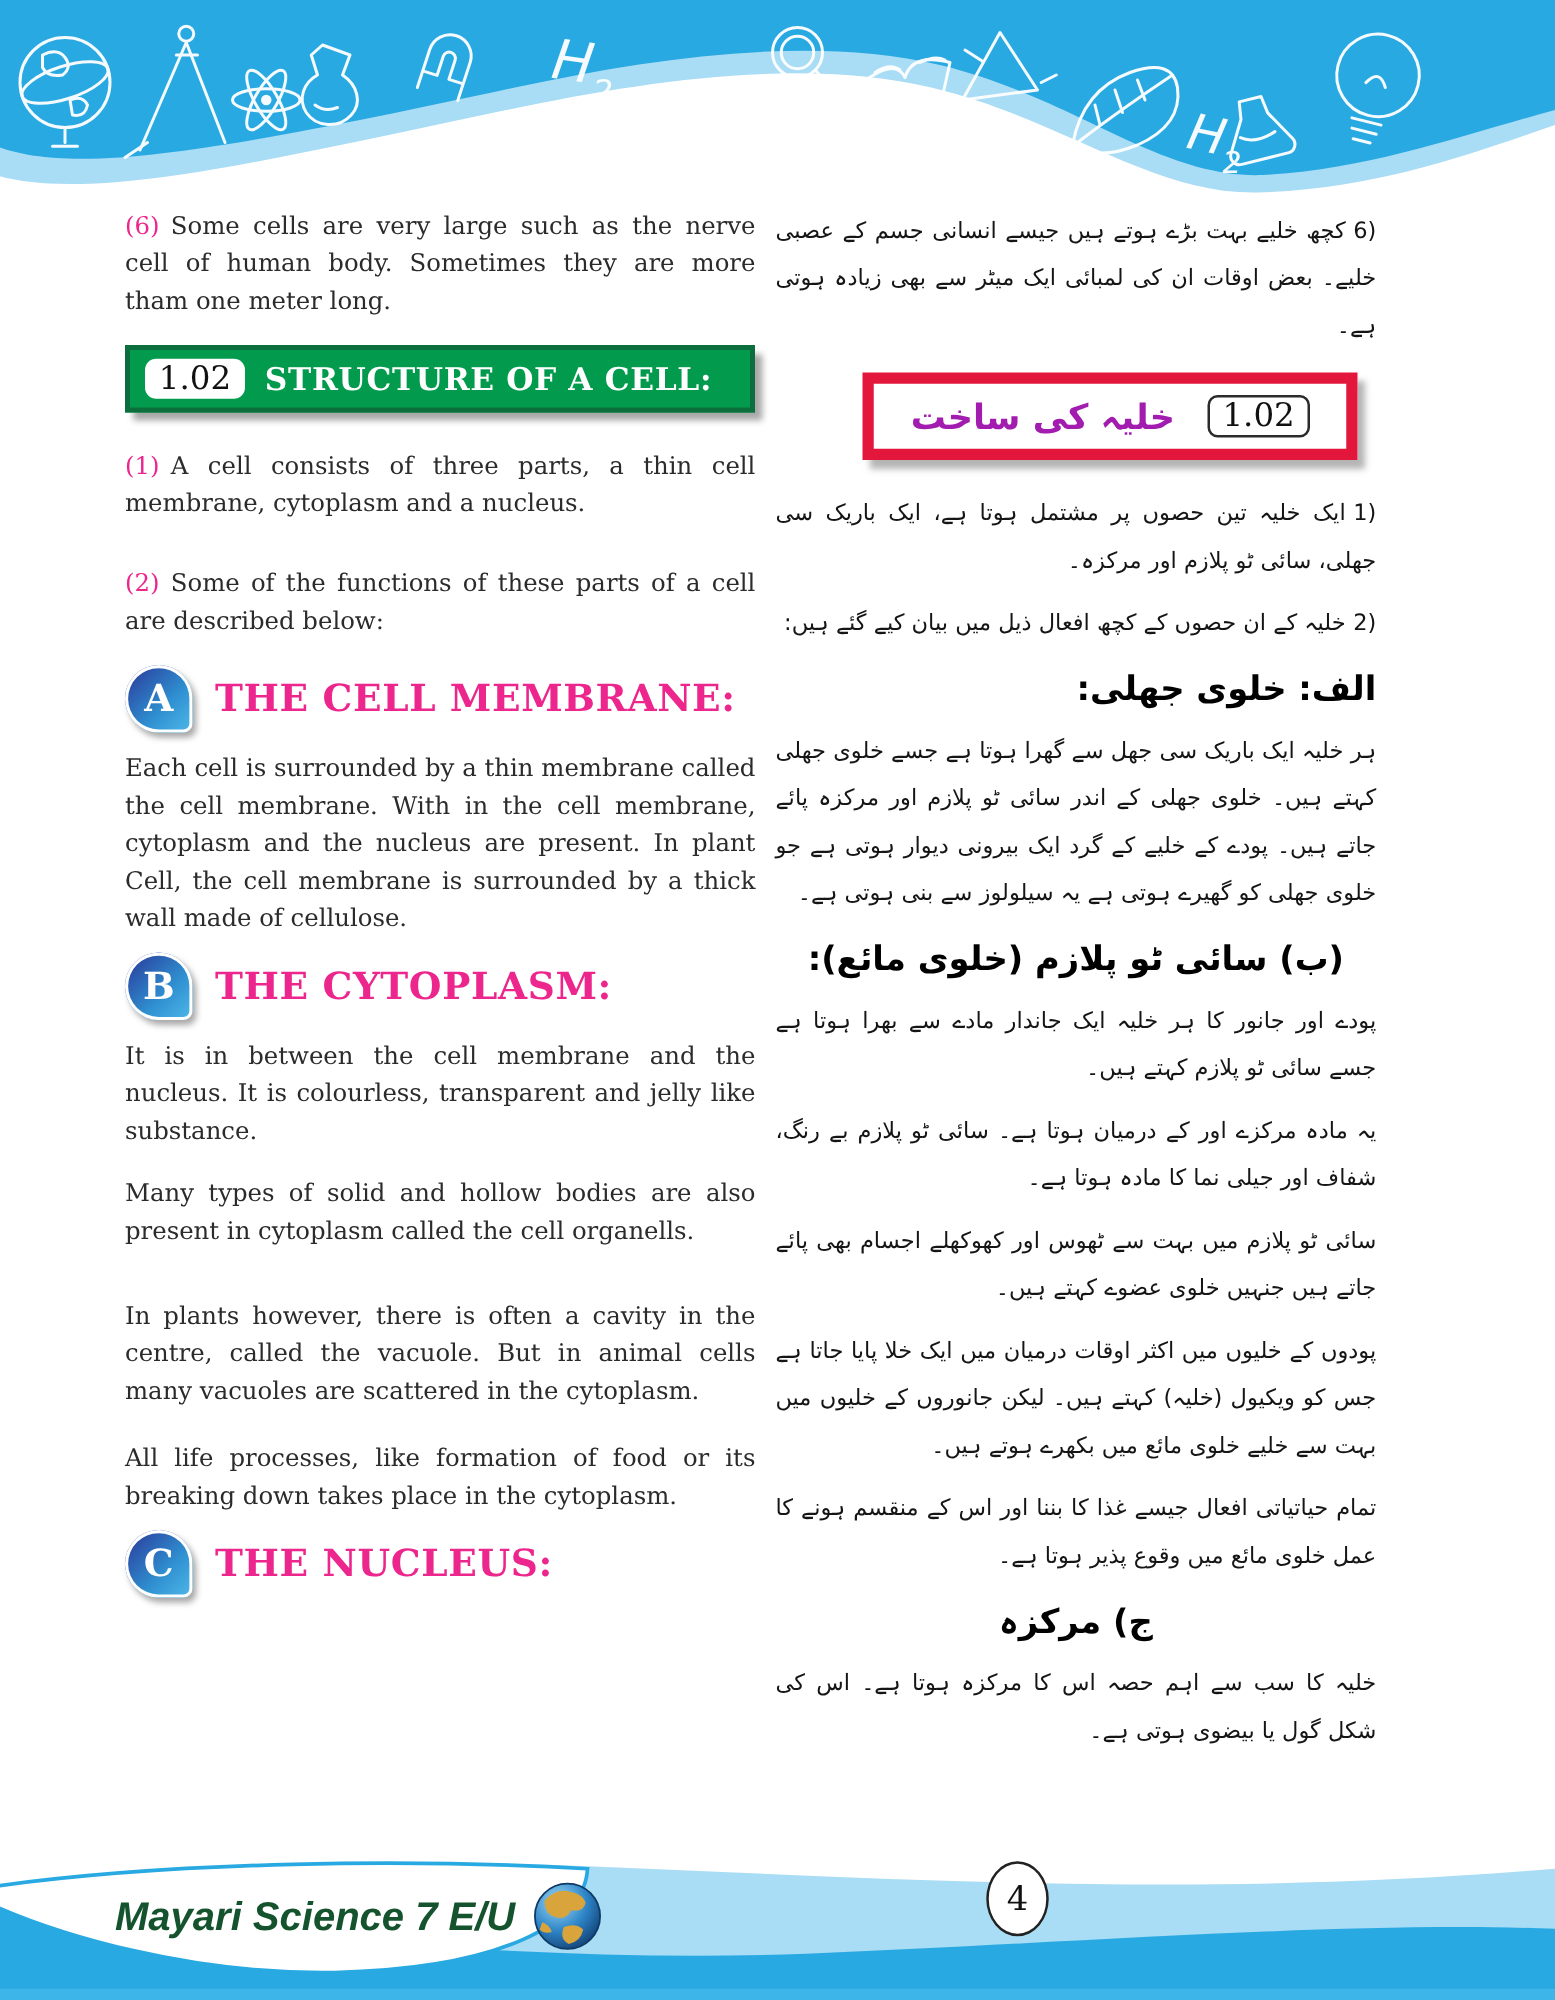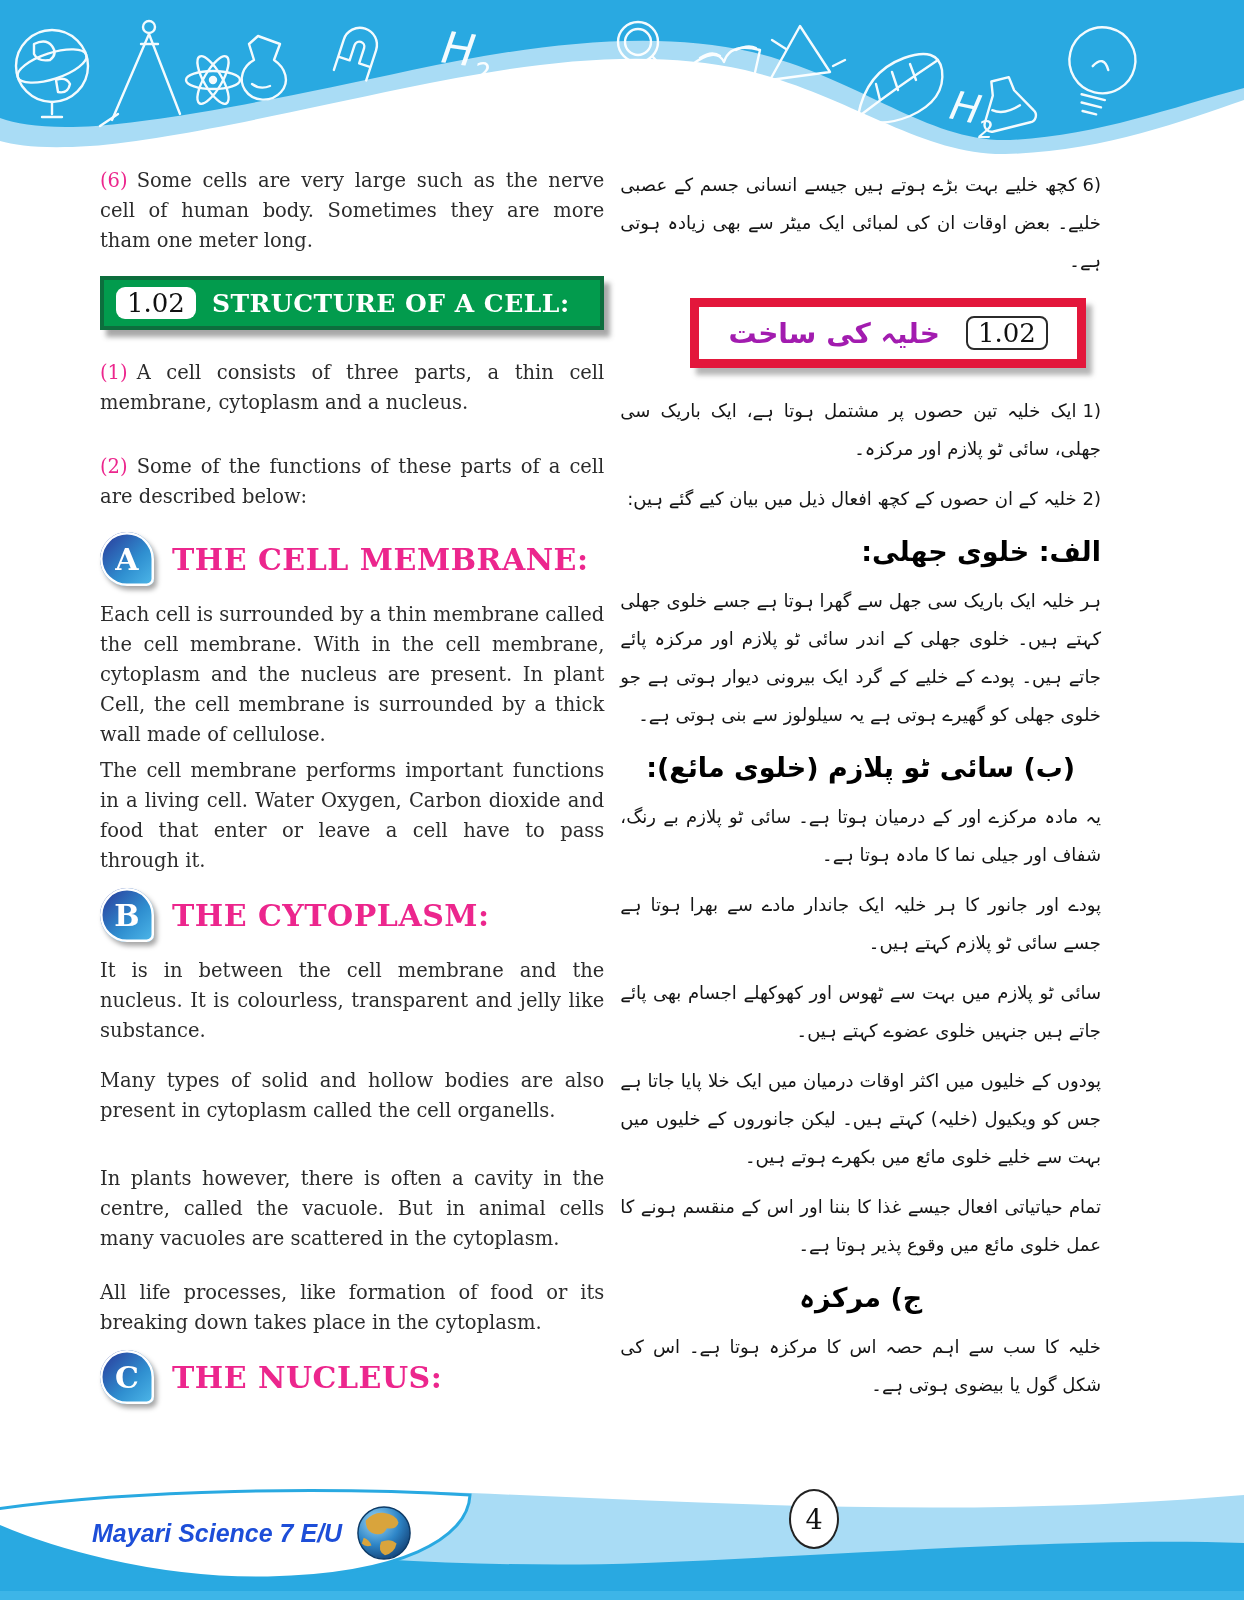--- a/index.html
+++ b/index.html
@@ -39,21 +39,21 @@
      border:9px solid #E3173B;background:#fff;box-shadow:6px 7px 5px rgba(90,90,90,.45);
      padding:9px 14px;margin:18px 15px 24px 70px;}
   .box-chip{border:2px solid #2b2b2b;border-radius:8px;padding:0 10px;
      font-family:"DejaVu Serif",serif;font-size:26px;color:#111;direction:ltr;}
   .box-title{font-size:28px;font-weight:bold;color:#a21caf;}
   
   .footer-svg{position:absolute;left:0;bottom:0;display:block;}
   .footer-brand{position:absolute;left:92px;top:1502px;height:62px;display:flex;
      align-items:center;gap:14px;}
   .brand-title{font-family:"Liberation Sans",sans-serif;font-weight:bold;font-style:italic;
-     font-size:25px;color:#1d4ed8;}
+     font-size:32px;color:#14532d;}
   .page-circle{position:absolute;left:789px;top:1489px;width:46px;height:56px;background:#fff;
      border:2px solid #222;border-radius:50%;display:flex;align-items:center;justify-content:center;
      font-size:27px;color:#111;}
 </style>
 </head>
 <body>
 
 <div class="page">
 
   <svg class="header-svg" width="1244" height="160" viewBox="0 0 1244 160">
@@ -137,21 +137,20 @@
 
       <p class="en mb34"><span class="pnum">(1)</span><span>A cell consists of three parts, a thin cell membrane, cytoplasm and a nucleus.</span></p>
 
       <p class="en mb20"><span class="pnum">(2)</span><span>Some of the functions of these parts of a cell are described below:</span></p>
 
       <div class="badge-row">
         <div class="badge">A</div>
         <div class="badge-heading">THE CELL MEMBRANE:</div>
       </div>
       <p class="en mb6">Each cell is surrounded by a thin membrane called the cell membrane. With in the cell membrane, cytoplasm and the nucleus are present. In plant Cell, the cell membrane is surrounded by a thick wall made of cellulose.</p>
-      <p class="en mb12">The cell membrane performs important functions in a living cell. Water Oxygen, Carbon dioxide and food that enter or leave a cell have to pass through it.</p>
 
       <div class="badge-row">
         <div class="badge">B</div>
         <div class="badge-heading">THE CYTOPLASM:</div>
       </div>
       <p class="en mb20">It is in between the cell membrane and the nucleus. It is colourless, transparent and jelly like substance.</p>
       <p class="en mb38">Many types of solid and hollow bodies are also present in cytoplasm called the cell organells.</p>
       <p class="en mb28">In plants however, there is often a cavity in the centre, called the vacuole. But in animal cells many vacuoles are scattered in the cytoplasm.</p>
       <p class="en mb6">All life processes, like formation of food or its breaking down takes place in the cytoplasm.</p>
 
@@ -171,22 +170,22 @@
       </div>
 
       <p class="ur"><span class="unum">1)</span><span>ایک خلیہ تین حصوں پر مشتمل ہوتا ہے، ایک باریک سی جھلی، سائی ٹو پلازم اور مرکزہ۔</span></p>
 
       <p class="ur"><span class="unum">2)</span><span>خلیہ کے ان حصوں کے کچھ افعال ذیل میں بیان کیے گئے ہیں:</span></p>
 
       <div class="ur-head">الف: خلوی جھلی:</div>
       <p class="ur">ہر خلیہ ایک باریک سی جھل سے گھرا ہوتا ہے جسے خلوی جھلی کہتے ہیں۔ خلوی جھلی کے اندر سائی ٹو پلازم اور مرکزہ پائے جاتے ہیں۔ پودے کے خلیے کے گرد ایک بیرونی دیوار ہوتی ہے جو خلوی جھلی کو گھیرے ہوتی ہے یہ سیلولوز سے بنی ہوتی ہے۔</p>
 
       <div class="ur-head center">(ب) سائی ٹو پلازم (خلوی مائع):</div>
+      <p class="ur">پودے اور جانور کا ہر خلیہ ایک جاندار مادے سے بھرا ہوتا ہے جسے سائی ٹو پلازم کہتے ہیں۔</p>
       <p class="ur">یہ مادہ مرکزے اور کے درمیان ہوتا ہے۔ سائی ٹو پلازم بے رنگ، شفاف اور جیلی نما کا مادہ ہوتا ہے۔</p>
-      <p class="ur">پودے اور جانور کا ہر خلیہ ایک جاندار مادے سے بھرا ہوتا ہے جسے سائی ٹو پلازم کہتے ہیں۔</p>
       <p class="ur">سائی ٹو پلازم میں بہت سے ٹھوس اور کھوکھلے اجسام بھی پائے جاتے ہیں جنہیں خلوی عضوے کہتے ہیں۔</p>
       <p class="ur">پودوں کے خلیوں میں اکثر اوقات درمیان میں ایک خلا پایا جاتا ہے جس کو ویکیول (خلیہ) کہتے ہیں۔ لیکن جانوروں کے خلیوں میں بہت سے خلیے خلوی مائع میں بکھرے ہوتے ہیں۔</p>
       <p class="ur">تمام حیاتیاتی افعال جیسے غذا کا بننا اور اس کے منقسم ہونے کا عمل خلوی مائع میں وقوع پذیر ہوتا ہے۔</p>
 
       <div class="ur-head center">ج) مرکزہ</div>
       <p class="ur">خلیہ کا سب سے اہم حصہ اس کا مرکزہ ہوتا ہے۔ اس کی شکل گول یا بیضوی ہوتی ہے۔</p>
     </div>
   </div>
 
   <svg class="footer-svg" width="1244" height="115" viewBox="0 0 1244 115">

